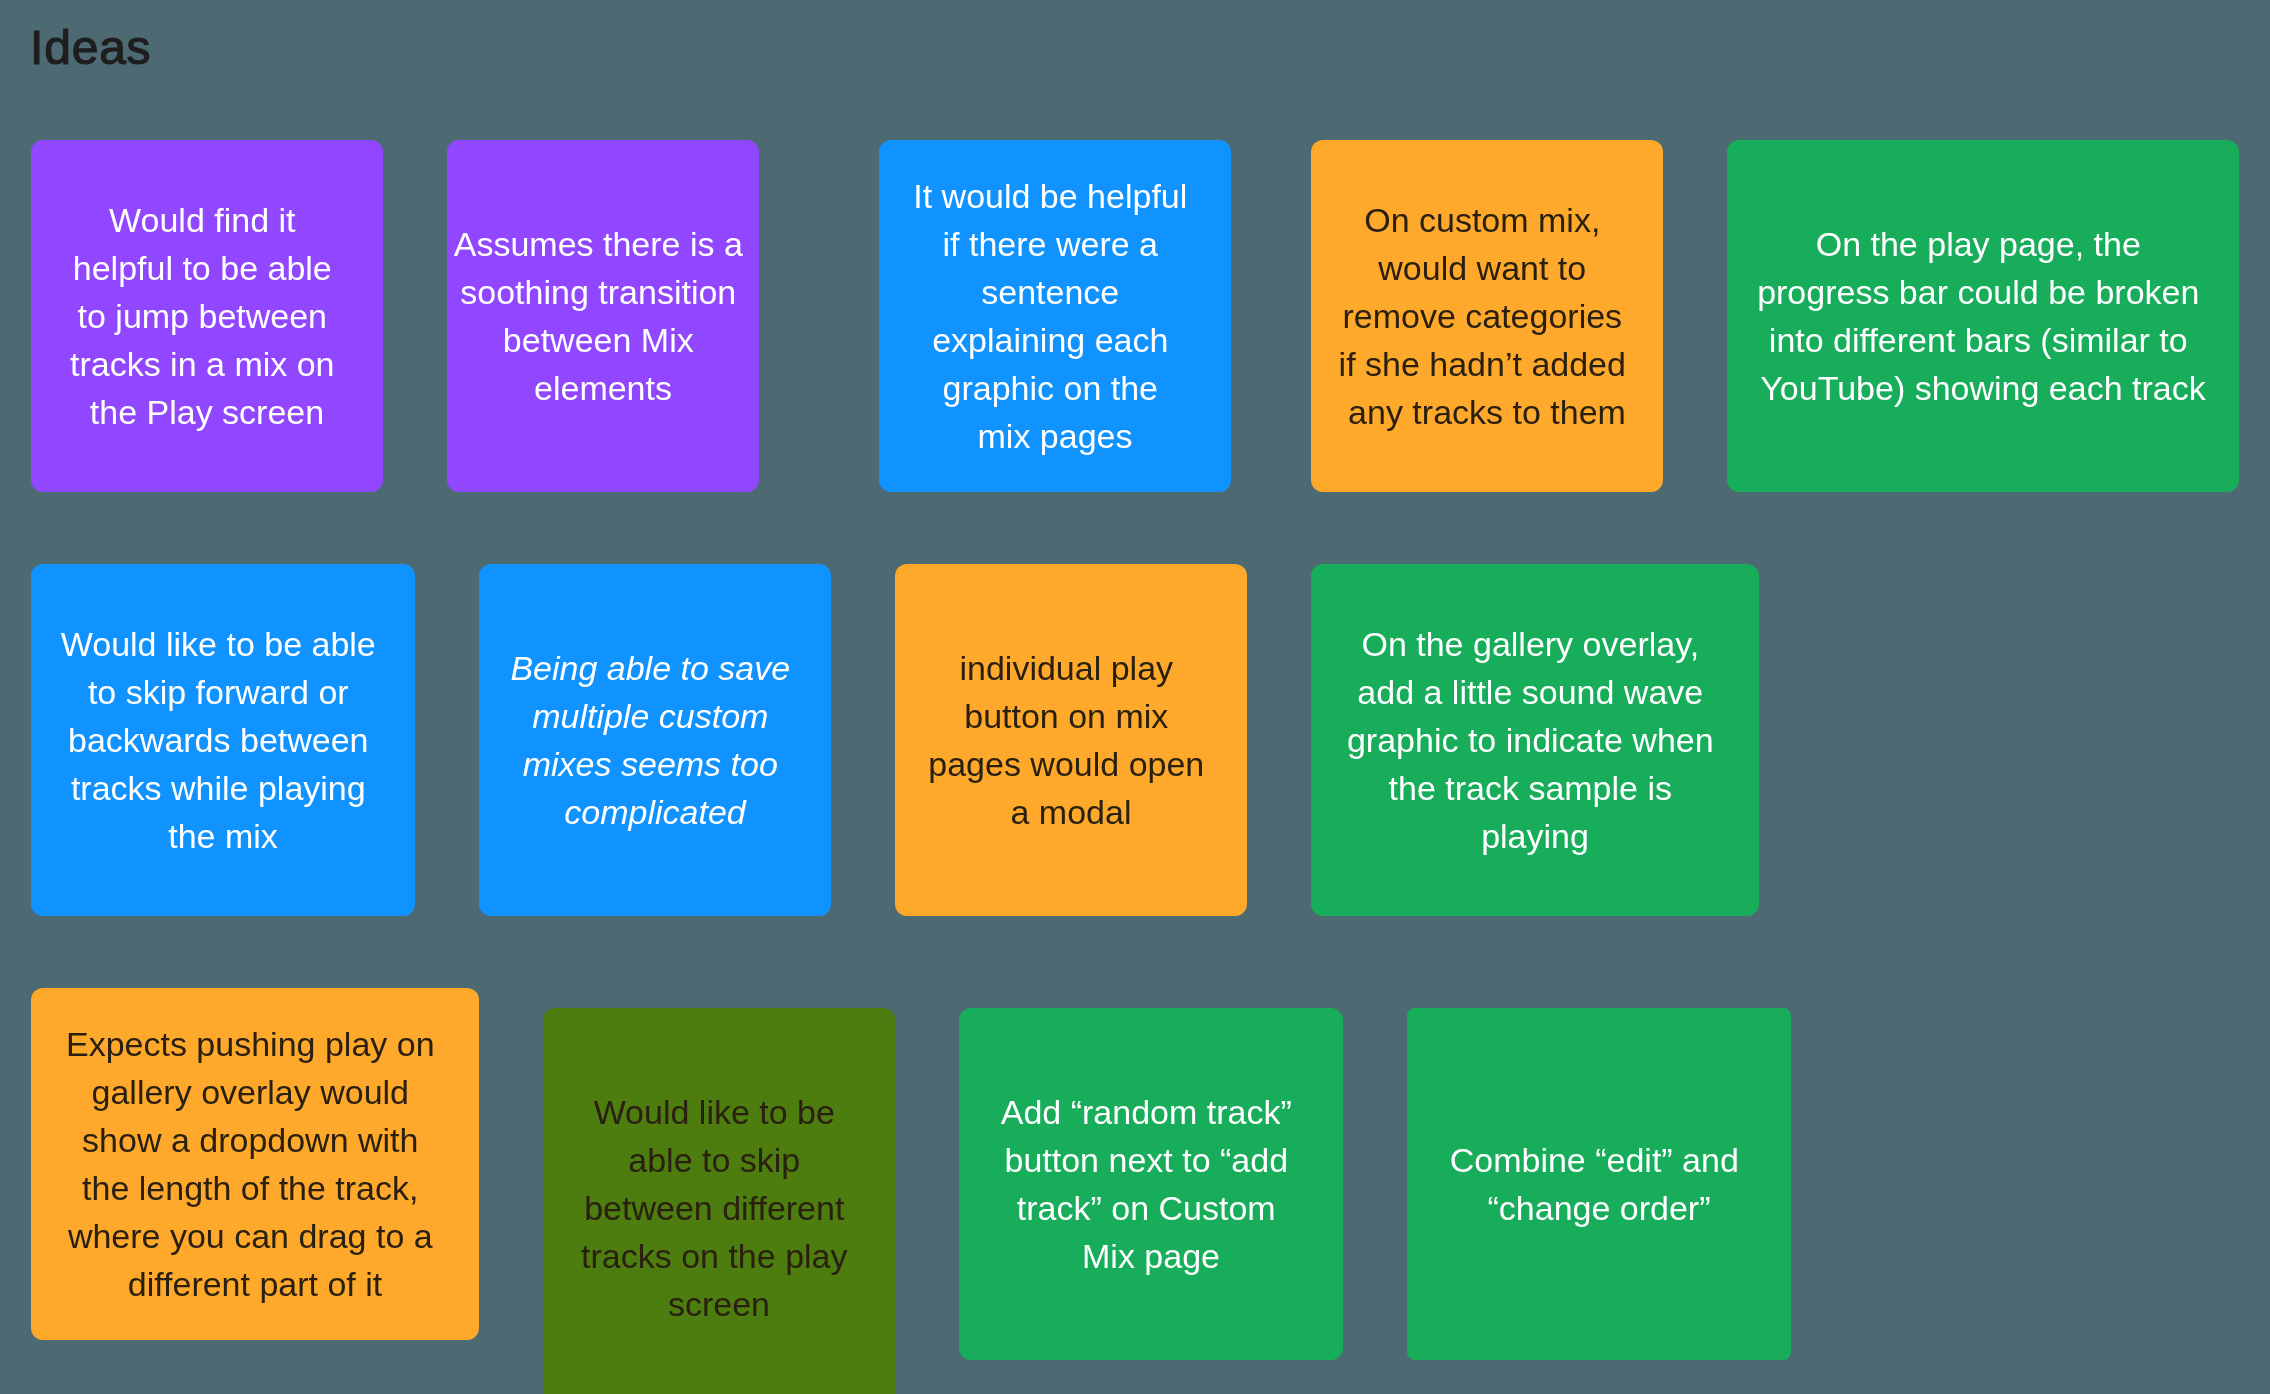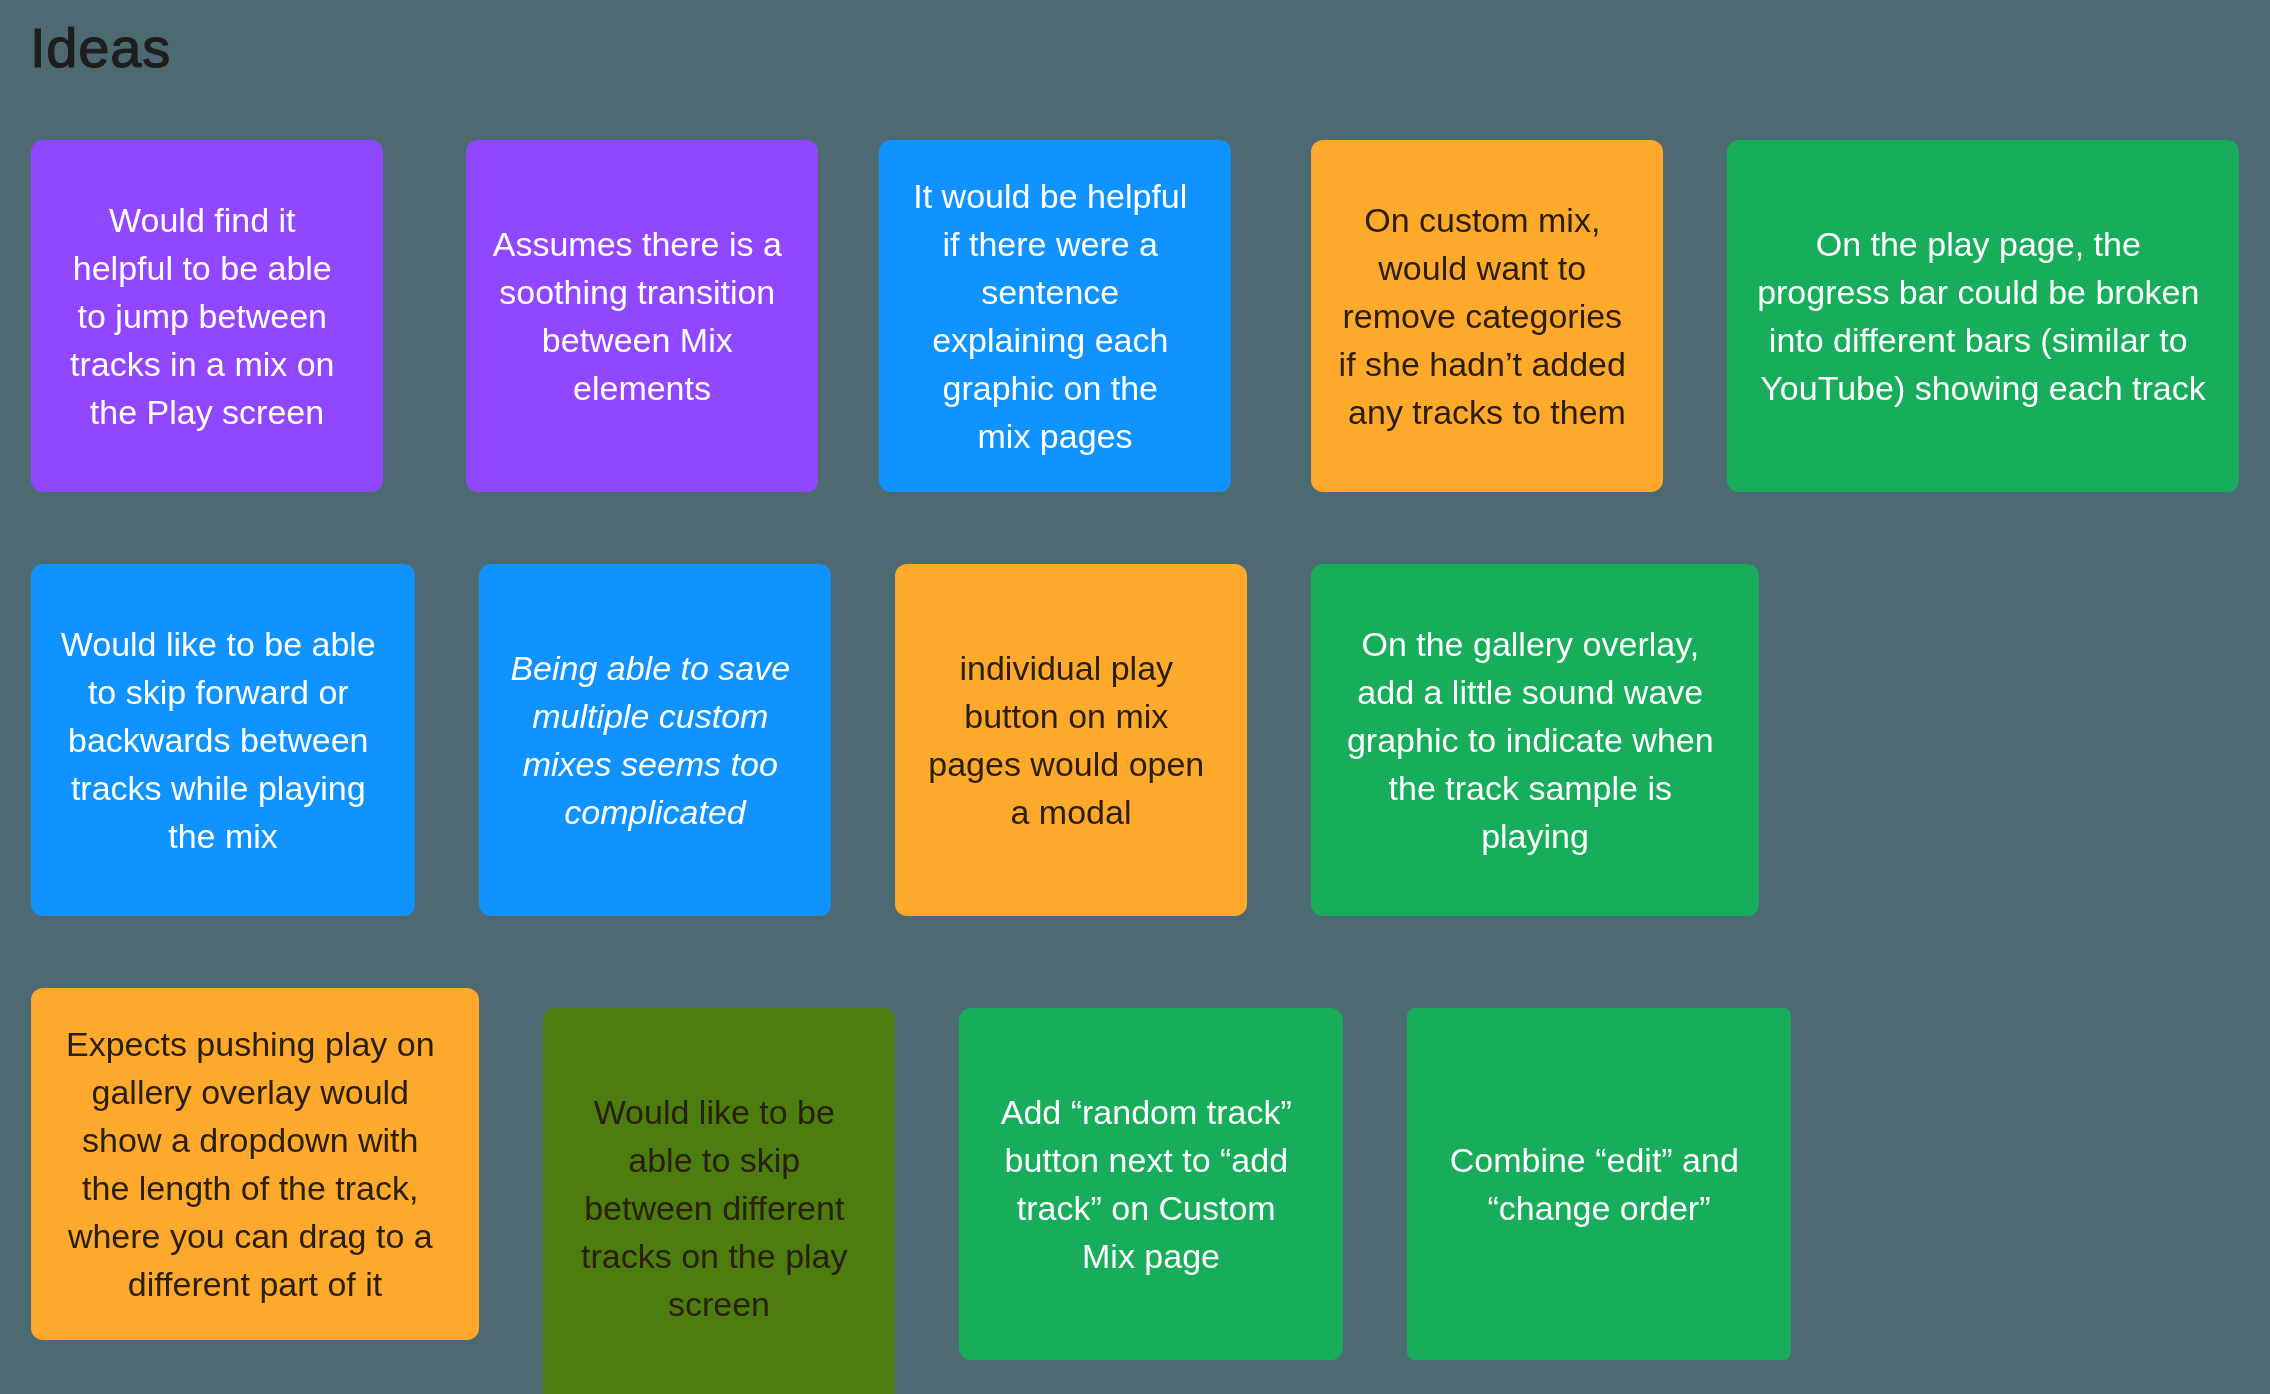--- a/index.html
+++ b/index.html
@@ -10,21 +10,21 @@
     font-family:"Liberation Sans", sans-serif;
     -webkit-font-smoothing:antialiased;
   }
   #board {
     position:relative; width:2270px; height:1394px;
     background:#4D6A73;
     will-change:transform;            
   }
   #page-title {
     position:absolute; left:30px; top:20px; margin:0;
-    font-size:56px; font-weight:400; letter-spacing:0.8px;
+    font-size:48px; font-weight:400; letter-spacing:0.8px;
     -webkit-text-stroke:1.2px #1E1E1E;
     line-height:56px; white-space:nowrap;
     color:#1E1E1E;
   }
   #notes-layer { position:absolute; inset:0; }
   .note {
     position:absolute; box-sizing:border-box;
     border-radius:12px;
     display:flex; flex-direction:column;
     align-items:center; justify-content:center;
@@ -44,21 +44,21 @@
   <div id="notes-layer">
     <div class="note" style="left: 31px; top: 140px; width: 352px; height: 352px; background: rgb(145, 71, 255); color: rgb(255, 255, 255);">
       <div class="note-body">
         <span class="note-line">Would find it </span>
         <span class="note-line">helpful to be able </span>
         <span class="note-line">to jump between </span>
         <span class="note-line">tracks in a mix on </span>
         <span class="note-line">the Play screen</span>
       </div>
     </div>
-    <div class="note" style="left: 466px; top: 140px; width: 352px; height: 352px; background: rgb(145, 71, 255); color: rgb(255, 255, 255);">
+    <div class="note" style="left: 447px; top: 140px; width: 312px; height: 352px; background: rgb(145, 71, 255); color: rgb(255, 255, 255);">
       <div class="note-body">
         <span class="note-line">Assumes there is a </span>
         <span class="note-line">soothing transition </span>
         <span class="note-line">between Mix </span>
         <span class="note-line">elements</span>
       </div>
     </div>
     <div class="note" style="left: 879px; top: 140px; width: 352px; height: 352px; background: rgb(17, 147, 255); color: rgb(255, 255, 255);">
       <div class="note-body">
         <span class="note-line">It would be helpful </span>

